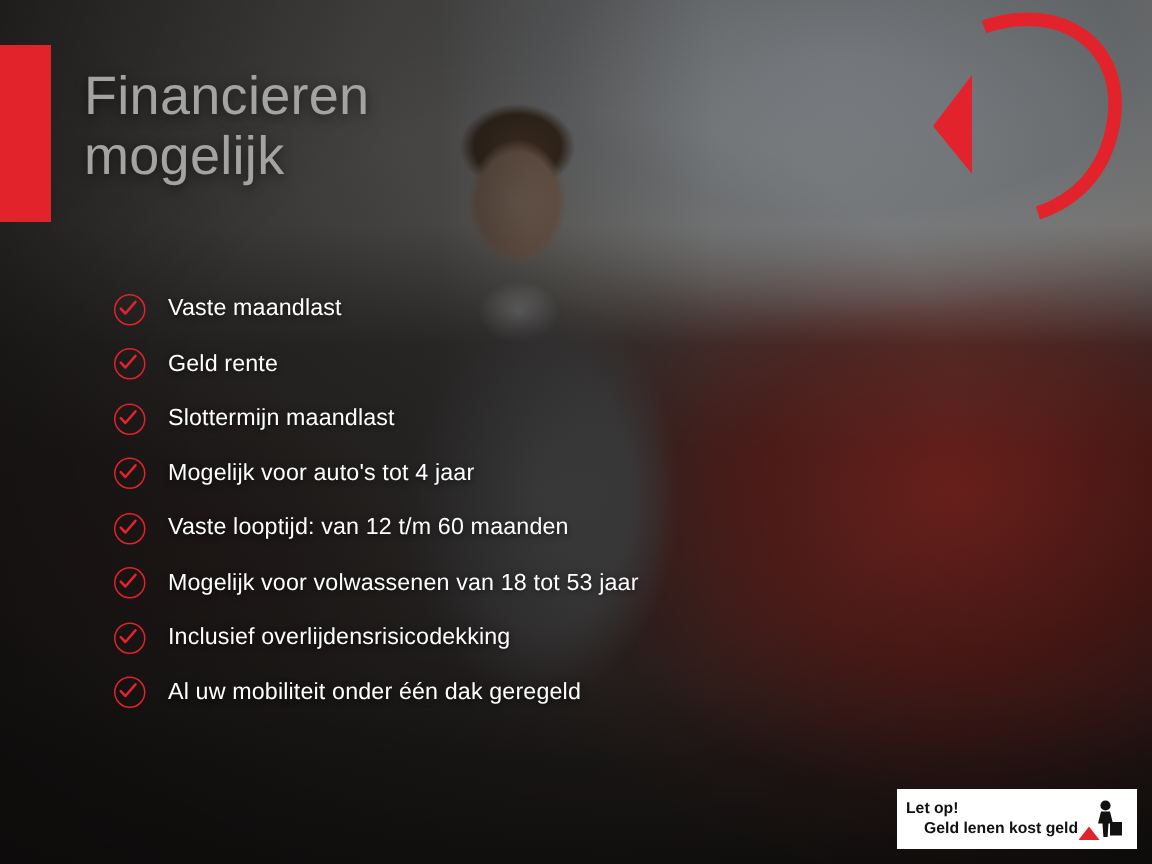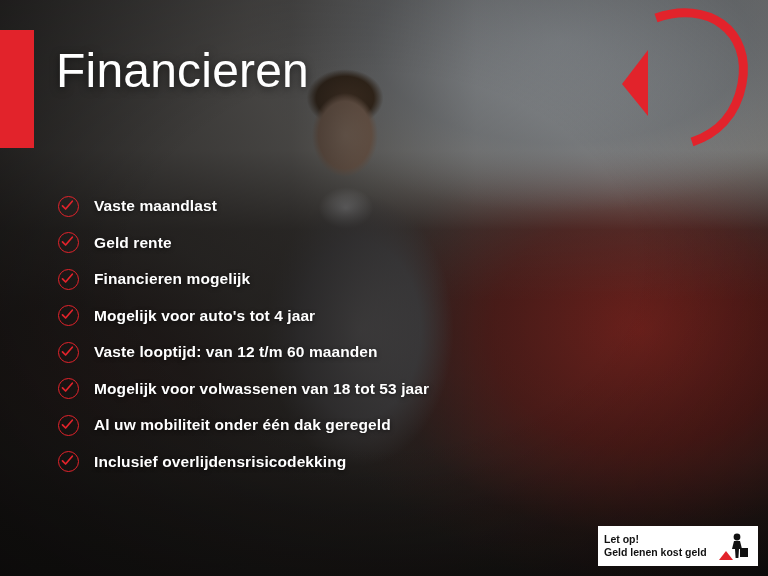--- a/index.html
+++ b/index.html
@@ -78,36 +78,35 @@
     top: 4px;
     width: 140px;
     height: 146px;
   }
 
   
   .headline {
     position: absolute;
     left: 56px;
     top: 44px;
-    color: #ffffff;
-    font-size: 48px;
+    color: #a3a3a3;
+    font-size: 36px;
     line-height: 1.12;
     font-weight: 400;
     letter-spacing: 0.2px;
     text-shadow: 0 2px 8px rgba(0,0,0,0.55);
   }
   .headline .line { display: block; }
 
   
   .features {
     position: absolute;
-    left: 58px;
+    left: 76px;
     top: 188px;
     width: 600px;
-    font-weight: bold;
   }
   .feature {
     display: flex;
     align-items: center;
     height: 36.5px;
   }
   .check {
     width: 19px;
     height: 19px;
     flex: 0 0 19px;
@@ -139,21 +138,21 @@
     box-sizing: border-box;
   }
   .legal-text {
     flex: 1 1 auto;
     color: #111;
     font-size: 10.5px;
     font-weight: bold;
     line-height: 1.25;
   }
   .legal-text .l1 { display: block; }
-  .legal-text .l2 { display: block; }
+  .legal-text .l2 { display: block; margin-left: 12px; }
   .legal-icon {
     flex: 0 0 auto;
     width: 30px;
     height: 30px;
     position: relative;
   }
   .legal-arrow {
     position: absolute;
     left: -3px;
     bottom: 1px;
@@ -177,20 +176,21 @@
 
   <div class="red-arc">
     <svg width="140" height="146" viewBox="0 0 140 146" xmlns="http://www.w3.org/2000/svg">
       <path d="M44 14 C95 -4 140 26 130 80 C124 112 104 130 80 138" fill="none" stroke="#e2232b" stroke-width="9" stroke-linecap="butt"></path>
       <path d="M10 80 L36 46 L36 112 Z" fill="#e2232b"></path>
     </svg>
   </div>
 
   <div class="headline">
     <span class="line">Financieren</span>
+    <span class="line">mogelijk</span>
   </div>
 
   <div class="features">
 
     <div class="feature">
       <span class="check">
         <svg width="13" height="13" viewBox="0 0 13 13" xmlns="http://www.w3.org/2000/svg">
           <path d="M1.5 6.8 L4.6 10 L11.3 2.2" fill="none" stroke="#e2232b" stroke-width="1.7" stroke-linecap="round" stroke-linejoin="round"></path>
         </svg>
       </span>
@@ -205,21 +205,21 @@
       </span>
       <span class="feature-label">Geld rente</span>
     </div>
 
     <div class="feature">
       <span class="check">
         <svg width="13" height="13" viewBox="0 0 13 13" xmlns="http://www.w3.org/2000/svg">
           <path d="M1.5 6.8 L4.6 10 L11.3 2.2" fill="none" stroke="#e2232b" stroke-width="1.7" stroke-linecap="round" stroke-linejoin="round"></path>
         </svg>
       </span>
-      <span class="feature-label">Financieren mogelijk</span>
+      <span class="feature-label">Slottermijn maandlast</span>
     </div>
 
     <div class="feature">
       <span class="check">
         <svg width="13" height="13" viewBox="0 0 13 13" xmlns="http://www.w3.org/2000/svg">
           <path d="M1.5 6.8 L4.6 10 L11.3 2.2" fill="none" stroke="#e2232b" stroke-width="1.7" stroke-linecap="round" stroke-linejoin="round"></path>
         </svg>
       </span>
       <span class="feature-label">Mogelijk voor auto's tot 4 jaar</span>
     </div>
@@ -241,30 +241,30 @@
       </span>
       <span class="feature-label">Mogelijk voor volwassenen van 18 tot 53 jaar</span>
     </div>
 
     <div class="feature">
       <span class="check">
         <svg width="13" height="13" viewBox="0 0 13 13" xmlns="http://www.w3.org/2000/svg">
           <path d="M1.5 6.8 L4.6 10 L11.3 2.2" fill="none" stroke="#e2232b" stroke-width="1.7" stroke-linecap="round" stroke-linejoin="round"></path>
         </svg>
       </span>
+      <span class="feature-label">Inclusief overlijdensrisicodekking</span>
+    </div>
+
+    <div class="feature">
+      <span class="check">
+        <svg width="13" height="13" viewBox="0 0 13 13" xmlns="http://www.w3.org/2000/svg">
+          <path d="M1.5 6.8 L4.6 10 L11.3 2.2" fill="none" stroke="#e2232b" stroke-width="1.7" stroke-linecap="round" stroke-linejoin="round"></path>
+        </svg>
+      </span>
       <span class="feature-label">Al uw mobiliteit onder één dak geregeld</span>
-    </div>
-
-    <div class="feature">
-      <span class="check">
-        <svg width="13" height="13" viewBox="0 0 13 13" xmlns="http://www.w3.org/2000/svg">
-          <path d="M1.5 6.8 L4.6 10 L11.3 2.2" fill="none" stroke="#e2232b" stroke-width="1.7" stroke-linecap="round" stroke-linejoin="round"></path>
-        </svg>
-      </span>
-      <span class="feature-label">Inclusief overlijdensrisicodekking</span>
     </div>
 
   </div>
 
   <div class="legal">
     <div class="legal-text">
       <span class="l1">Let op!</span>
       <span class="l2">Geld lenen kost geld</span>
     </div>
     <div class="legal-icon">

